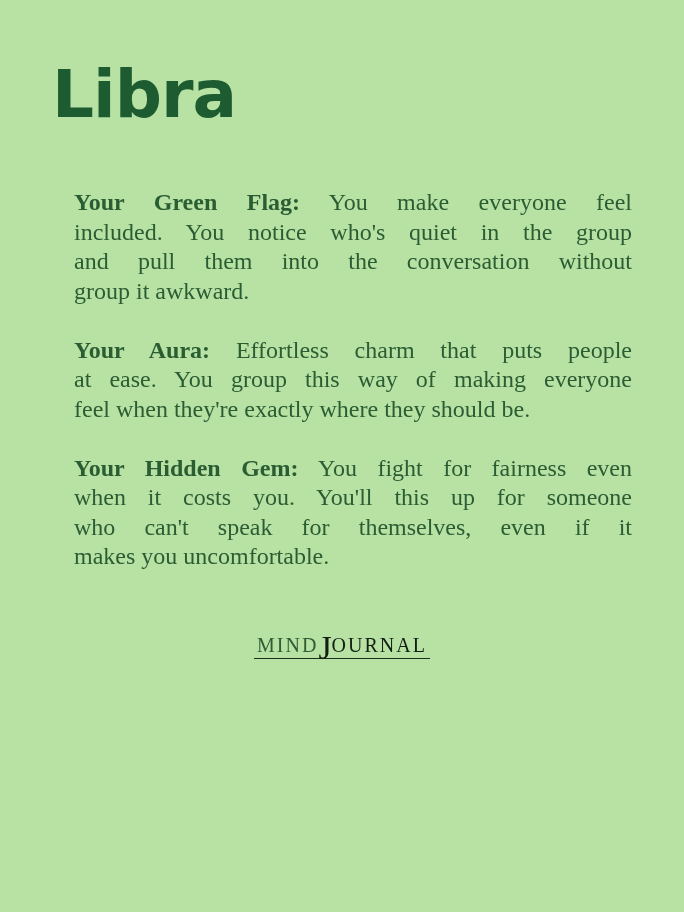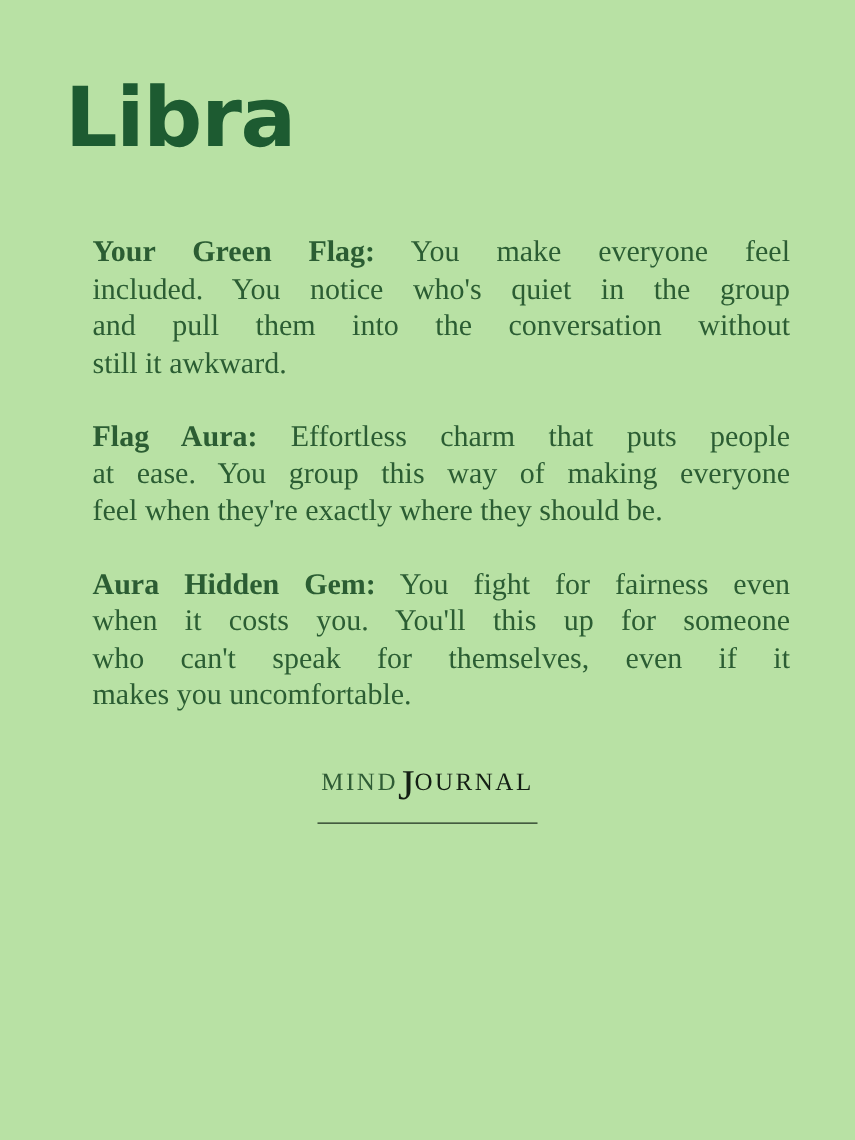--- a/index.html
+++ b/index.html
@@ -55,21 +55,21 @@
   .logo {
     position: absolute;
     left: 0;
     right: 0;
     bottom: 33px;
     text-align: center;
   }
   .logo-inner {
     display: inline-block;
     border-bottom: 1.5px solid var(--logo-underline);
-    padding: 0 3px 20px 3px;
+    padding: 0 3px 1px 3px;
     white-space: nowrap;
     font-family: Liberation Serif, serif;
   }
   .logo-mind {
     font-size: 20px;
     letter-spacing: 2px;
     color: var(--logo-mind);
   }
   .logo-j {
     font-size: 34px;
@@ -88,29 +88,29 @@
 <body>
 
 <div class="page">
   <h1 class="title">Libra</h1>
 
   <div class="paras">
       <div class="para">
         <div class="line"><b>Your Green Flag:</b> You make everyone feel</div>
         <div class="line">included. You notice who's quiet in the group</div>
         <div class="line">and pull them into the conversation without</div>
-        <div class="line last">still it awkward.</div>
+        <div class="line last">group it awkward.</div>
       </div>
       <div class="para">
-        <div class="line"><b>Flag Aura:</b> Effortless charm that puts people</div>
+        <div class="line"><b>Your Aura:</b> Effortless charm that puts people</div>
         <div class="line">at ease. You group this way of making everyone</div>
         <div class="line last">feel when they're exactly where they should be.</div>
       </div>
       <div class="para">
-        <div class="line"><b>Aura Hidden Gem:</b> You fight for fairness even</div>
+        <div class="line"><b>Your Hidden Gem:</b> You fight for fairness even</div>
         <div class="line">when it costs you. You'll this up for someone</div>
         <div class="line">who can't speak for themselves, even if it</div>
         <div class="line last">makes you uncomfortable.</div>
       </div>
     </div>
 
   <div class="logo">
     <span class="logo-inner"><span class="logo-mind">MIND</span><span class="logo-j">J</span><span class="logo-ournal">OURNAL</span></span>
   </div>
 </div>

